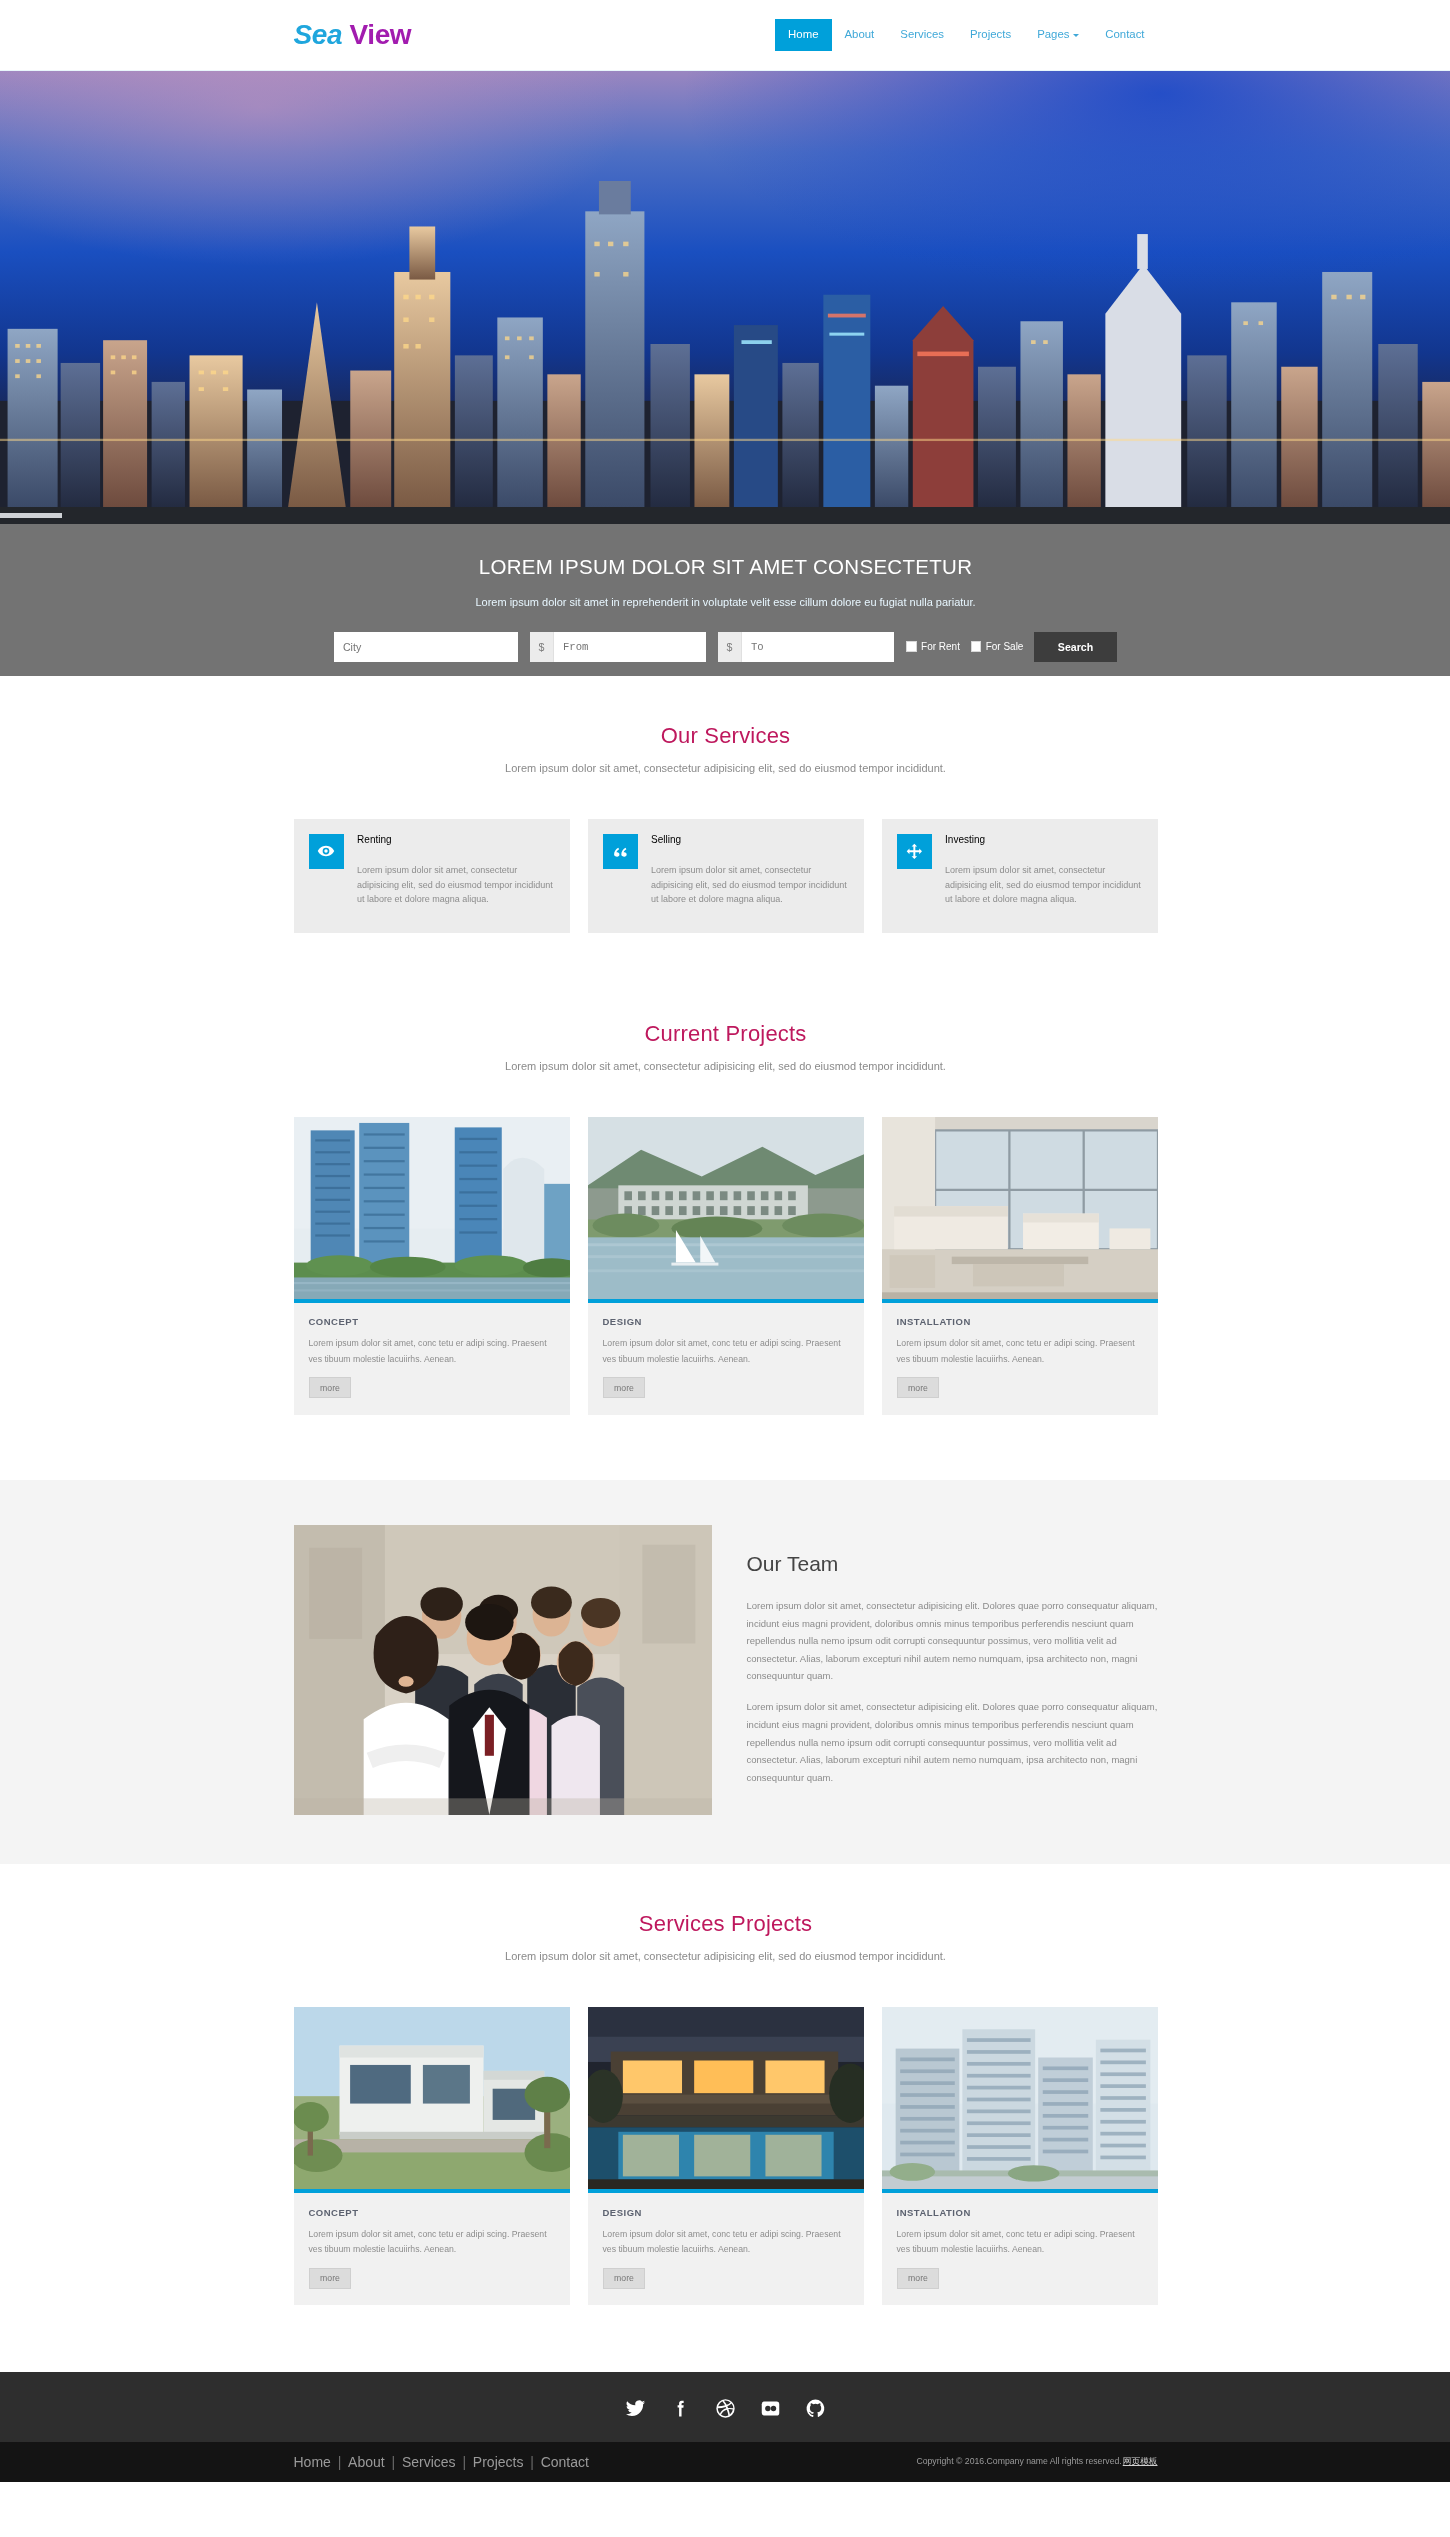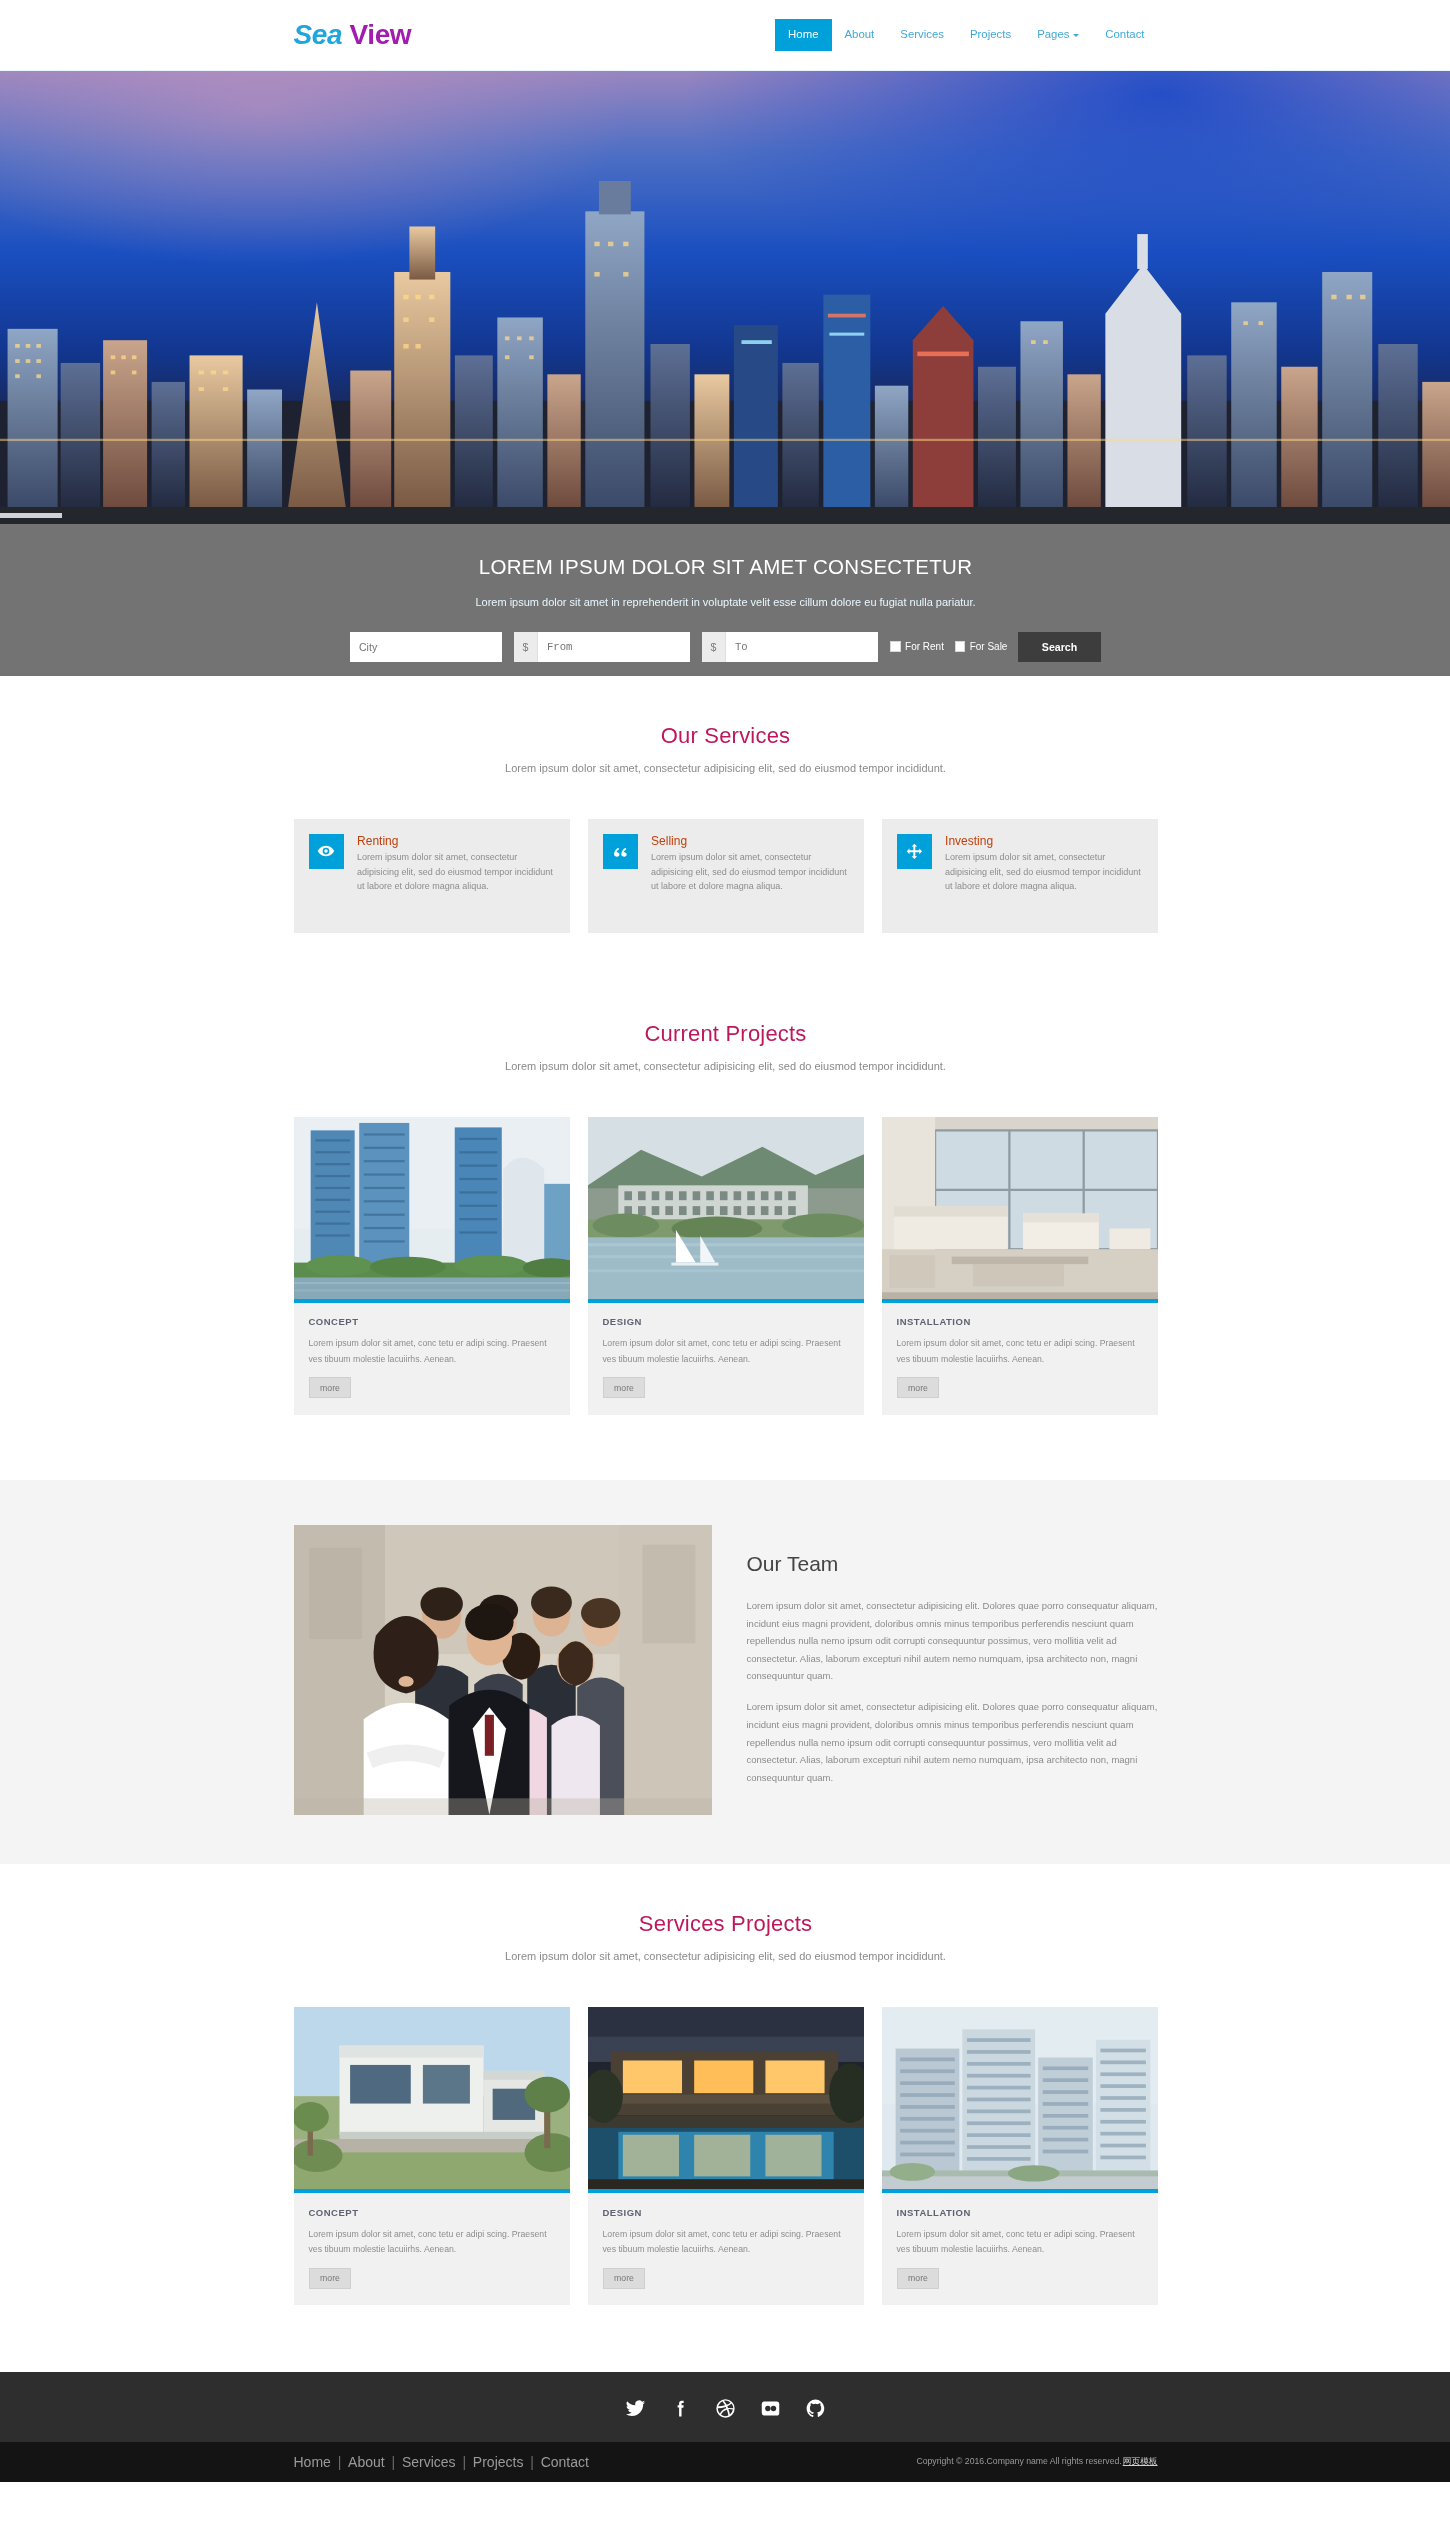--- a/index.html
+++ b/index.html
@@ -89,21 +89,21 @@
   }
   .search-form {
     display: flex; align-items: center; justify-content: center; gap: 0;
   }
   .fld {
     height: 30px; background: #fff; border: none;
     font-size: 10.6px; color: #888;
     padding: 0 9px; font-family: "Liberation Sans", sans-serif;
     outline: none;
   }
-  .fld.city { width: 152px; margin-right: 12px; }
+  .fld.city { width: 184px; margin-right: 12px; }
   .input-group { display: flex; margin-right: 12px; }
   .addon {
     width: 24px; height: 30px; background: #ececec;
     display: flex; align-items: center; justify-content: center;
     font-size: 10.6px; color: #7c7c7c;
     border-right: 0.8px solid #e0e0e0;
   }
   .fld.money { width: 152px; font-family: Liberation Mono, monospace; }
   .chk-wrap { display: flex; align-items: center; margin-right: 10.6px; }
   .chk-box {
@@ -133,21 +133,21 @@
   .svc-card {
     width: 276px; background: #ececec; padding: 15px 16.7px 16.7px 15px;
     display: flex; gap: 13.6px; min-height: 114px;
   }
   .svc-icon {
     width: 35px; height: 35px; min-width: 35px; background: #00a0da;
     display: flex; align-items: center; justify-content: center;
   }
   .svc-icon svg { fill: #fff; }
   .svc-body h3 {
-    font-size: 12px; font-weight: 400; color: #c2410c; margin-bottom: 2px;
+    font-size: 10px; font-weight: 400; color: #000000; margin-bottom: 18px;
   }
   .svc-body p { font-size: 9px; line-height: 1.65; color: #8d8d8d; }
 
   
   .proj-row { display: flex; justify-content: space-between; }
   .proj-card { width: 276px; background: #f1f1f1; }
   .proj-img {
     height: 186px; width: 100%;
     border-bottom: 4.5px solid #00a0da;
     background-size: cover; background-position: center;

